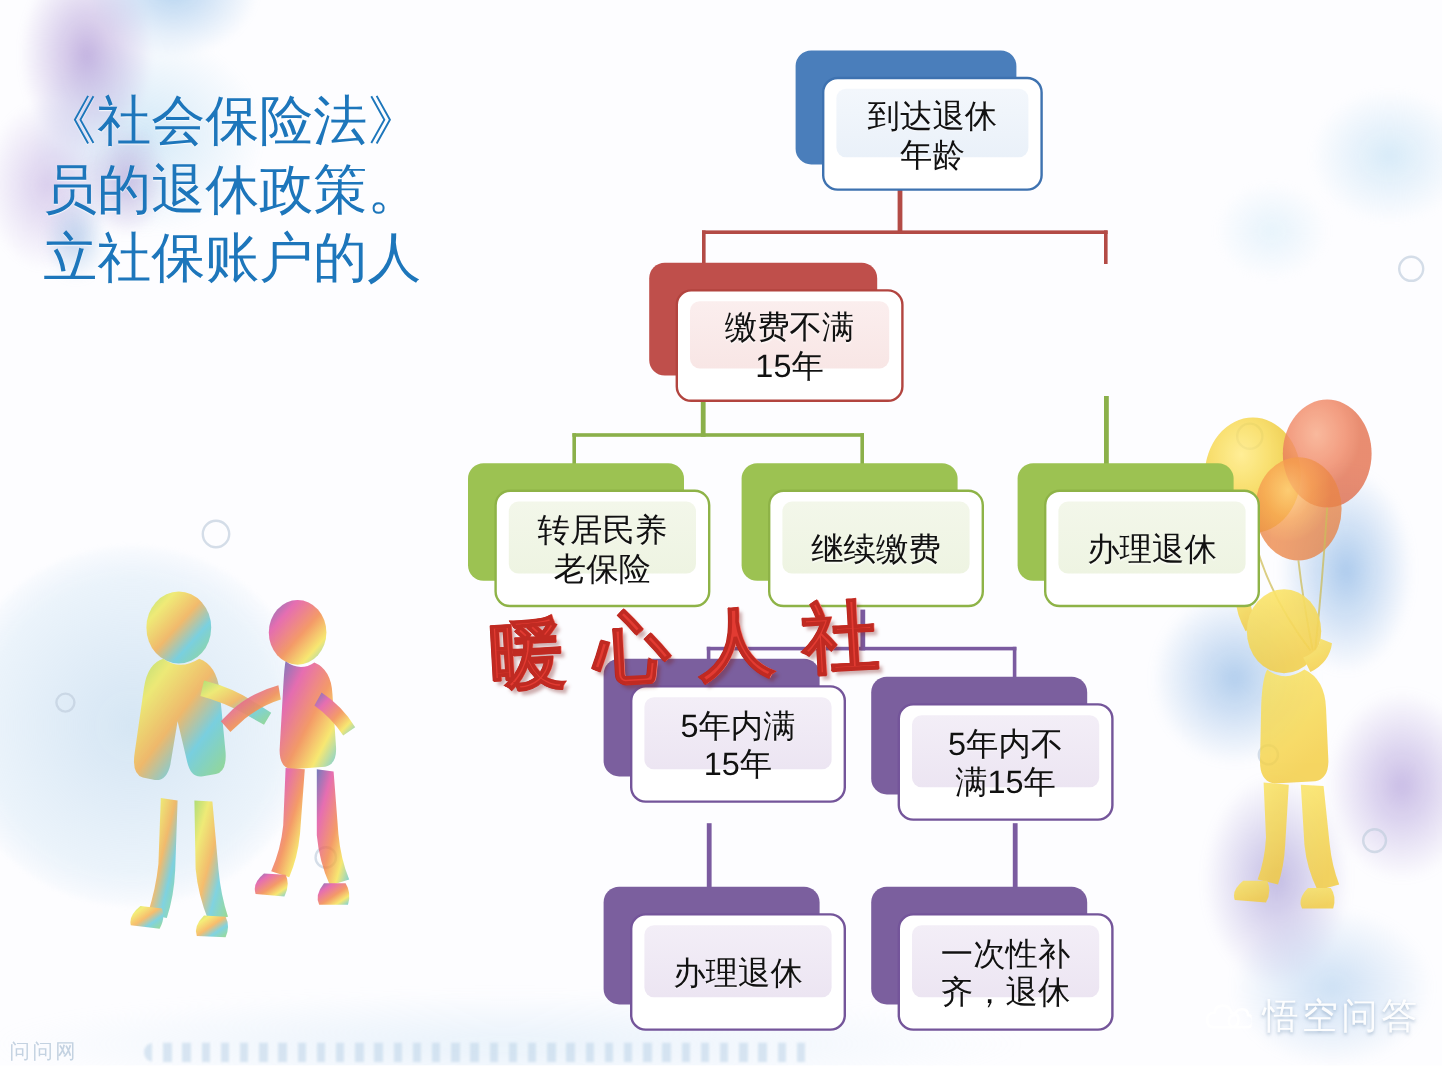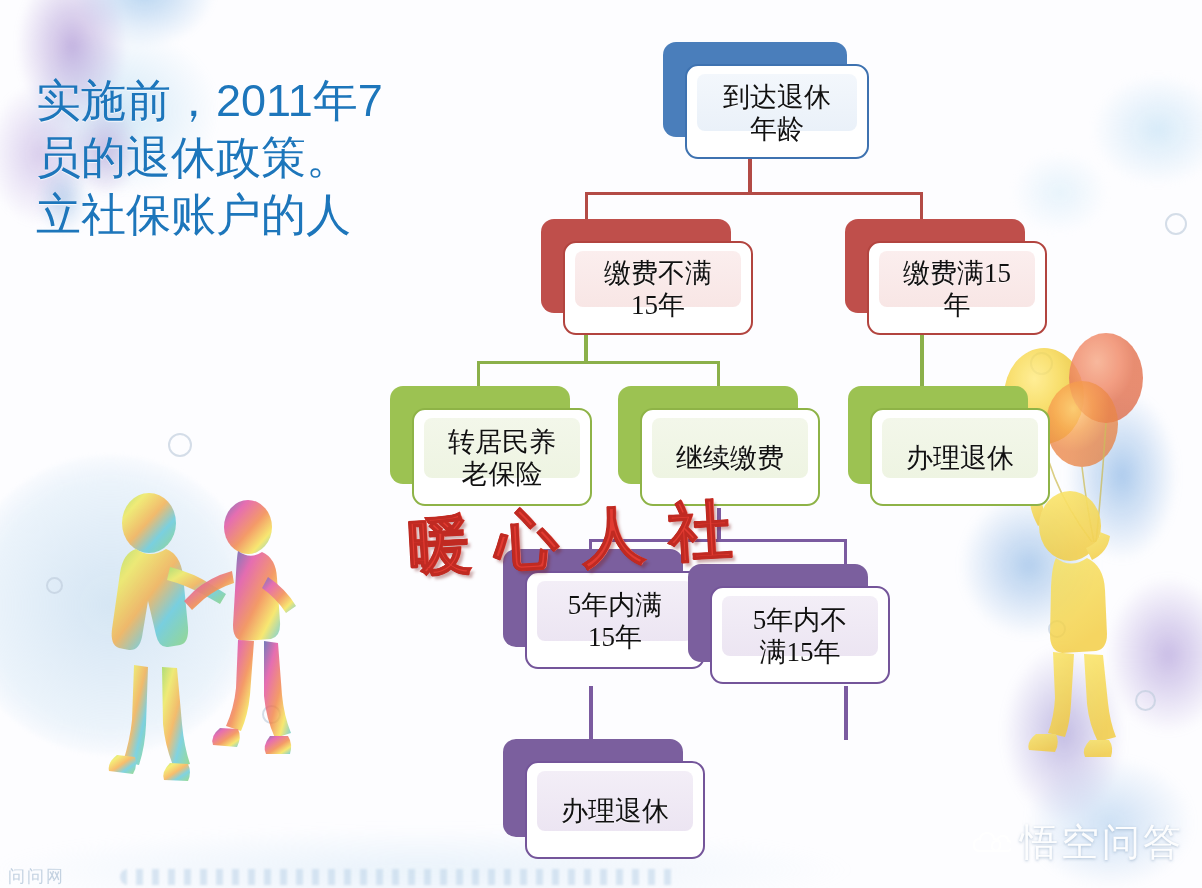--- a/index.html
+++ b/index.html
@@ -97,21 +97,21 @@
     position:absolute;left:22px;top:22px;width:100%;height:100%;
     border-radius:13px;background:#ffffff;
     border:2.5px solid #999;box-sizing:border-box;
   }
   .node .label{
     position:absolute;left:22px;top:22px;width:100%;height:100%;
     display:flex;align-items:center;justify-content:center;
     text-align:center;box-sizing:border-box;
     padding:4px 10px 0 10px;
     font-size:27px;line-height:1.18;color:#111;
-    font-family:Liberation Serif, serif;
+    font-family:Liberation Sans, sans-serif;
     text-shadow:0 1px 1px rgba(255,255,255,.6);
   }
   .node .fill{
     position:absolute;left:10px;top:8px;right:10px;bottom:26px;
     border-radius:8px;
   }
 
   
   .n-blue  .shadow{background:#4a7ebb;}
   .n-blue  .card  {border-color:#3e72b0;}
@@ -141,21 +141,21 @@
     transform:rotate(-3.2deg);
     -webkit-text-stroke:1px #c02a22;
   }
   .wm-wukong{
     position:absolute;right:18px;bottom:20px;z-index:20;
     display:flex;align-items:center;gap:9px;
     color:rgba(255,255,255,.94);
     text-shadow:0 1px 3px rgba(120,150,180,.55);
   }
   .wm-wukong .wk-text{
-    font-size:38px;letter-spacing:3px;font-weight:400;
+    font-size:30px;letter-spacing:3px;font-weight:400;
     font-family:"DejaVu Sans","Liberation Sans",sans-serif;
   }
   .wm-corner{
     position:absolute;left:8px;bottom:0px;z-index:20;
     font-size:17px;color:rgba(150,175,200,.55);letter-spacing:2px;
     font-family:"Liberation Sans","DejaVu Sans",sans-serif;
   }
   .wm-dots{
     position:absolute;left:120px;bottom:3px;z-index:19;width:560px;height:16px;
     background:repeating-linear-gradient(90deg, rgba(190,212,232,.55) 0 7px, rgba(255,255,255,0) 7px 16px);
@@ -262,21 +262,21 @@
       <path d="M82 228 q15 11 31 0 q17 8 18 32 l2 44 q0 15 -11 17 l-34 2 q-12 -2 -12 -18 l1 -48 q1 -22 5 -29 z"></path>
       <path d="M112 218 q14 -6 14 -16 l10 4 q-2 16 -18 24 z"></path>
       <path d="M79 322 l21 2 l-3 50 q-1 19 -6 33 l-17 -4 q6 -16 7 -35 z"></path>
       <path d="M110 324 l19 1 l5 48 q2 19 8 34 l-18 5 q-9 -18 -11 -38 z"></path>
       <path d="M62 404 q-10 8 -7 16 l26 2 q5 -9 1 -18 z"></path>
       <path d="M116 410 q-9 9 -5 17 l26 0 q3 -10 -2 -17 z"></path>
     </g>
   </svg>
 
   <div class="headline">
-    <div>实施前，2011年7</div>
+    <div>《社会保险法》</div>
     <div>员的退休政策。</div>
     <div>立社保账户的人</div>
   </div>
 
   <div class="chart">
 
     <div class="conn" style="left:748px;top:155px;width:4px;height:40px;"></div>
     <div class="conn" style="left:585px;top:192px;width:338px;height:3px;"></div>
     <div class="conn" style="left:585px;top:192px;width:3px;height:28px;"></div>
     <div class="conn" style="left:920px;top:192px;width:3px;height:28px;"></div>
@@ -309,29 +309,20 @@
     <div class="node n-red" style="left:497px;top:219px;width:190px;height:94px;margin-left:44px;">
       <div class="shadow"></div>
       <div class="card">
           <div class="fill"></div>
         </div>
       <div class="label">
         <span><span>缴费不满</span><br><span>15年</span></span>
       </div>
     </div>
 
-    <div class="node n-red" style="left:845px;top:219px;width:180px;height:94px;">
-      <div class="shadow"></div>
-      <div class="card">
-          <div class="fill"></div>
-        </div>
-      <div class="label">
-        <span><span>缴费满15</span><br><span>年</span></span>
-      </div>
-    </div>
 
     <div class="node n-green" style="left:618px;top:386px;width:180px;height:98px;">
       <div class="shadow"></div>
       <div class="card">
           <div class="fill"></div>
         </div>
       <div class="label">
         <span>继续缴费</span>
       </div>
     </div>
@@ -359,40 +350,49 @@
     <div class="node n-purple" style="left:503px;top:549px;width:180px;height:98px;">
       <div class="shadow"></div>
       <div class="card">
           <div class="fill"></div>
         </div>
       <div class="label">
         <span><span>5年内满</span><br><span>15年</span></span>
       </div>
     </div>
 
-    <div class="node n-purple" style="left:688px;top:564px;width:180px;height:98px;">
+    <div class="node n-purple" style="left:726px;top:564px;width:180px;height:98px;">
       <div class="shadow"></div>
       <div class="card">
           <div class="fill"></div>
         </div>
       <div class="label">
         <span><span>5年内不</span><br><span>满15年</span></span>
       </div>
     </div>
 
     <div class="node n-purple" style="left:503px;top:739px;width:180px;height:98px;">
       <div class="shadow"></div>
       <div class="card">
           <div class="fill"></div>
         </div>
       <div class="label">
         <span>办理退休</span>
       </div>
     </div>
 
+    <div class="node n-purple" style="left:726px;top:739px;width:180px;height:98px;">
+      <div class="shadow"></div>
+      <div class="card">
+          <div class="fill"></div>
+        </div>
+      <div class="label">
+        <span><span>一次性补</span><br><span>齐，退休</span></span>
+      </div>
+    </div>
   </div>
 
 
   <div class="wm-red">暖心人社</div>
 
   <div class="wm-dots"></div>
 
   <div class="wm-wukong">
     <svg width="38" height="24" viewBox="0 0 38 24">
       <path d="M7 20 q-6 0 -6 -6 q0 -6 6 -6 q1 -6 7 -6 q6 0 7 6 q6 0 6 6 q0 6 -6 6 z" fill="none" stroke="rgba(255,255,255,.95)" stroke-width="2.2"></path>

